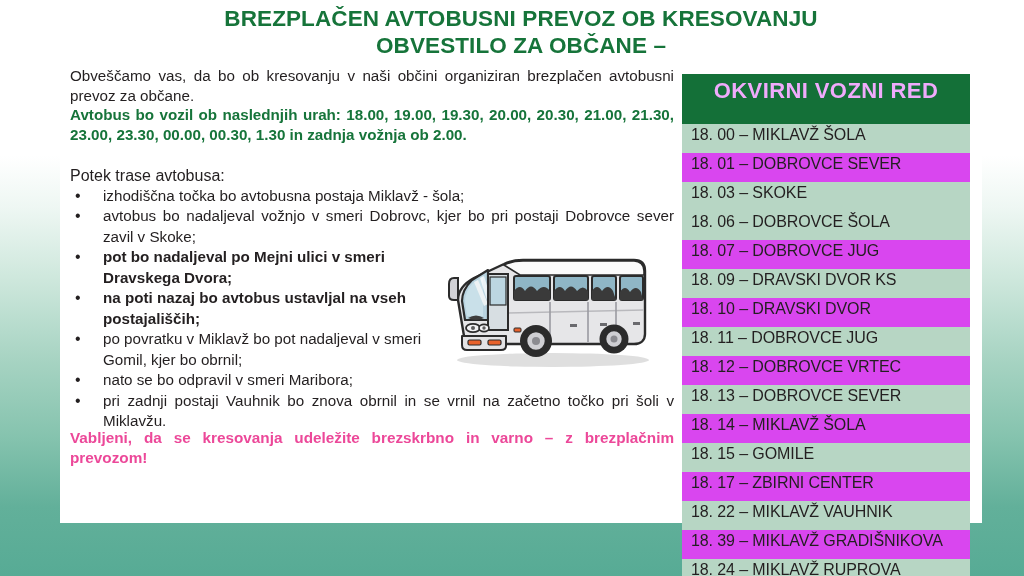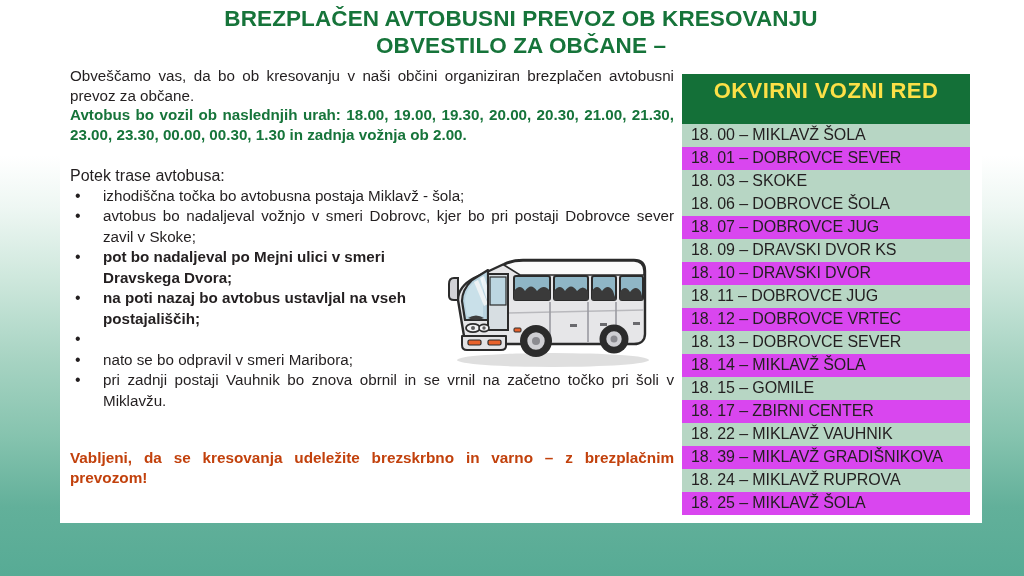--- a/index.html
+++ b/index.html
@@ -118,26 +118,26 @@
     flex: 1 1 auto;
     text-align: justify;
     color: #231f20;
   }
   ul#route-list li.bold .li-text { font-weight: bold; }
   ul#route-list li.narrow .li-text { max-width: 355px; text-align: left; }
 
   #closing {
     position: absolute;
     left: 70px;
-    top: 448px;
+    top: 428px;
     width: 604px;
     font-size: 15.3px;
     line-height: 20px;
     font-weight: bold;
-    color: #c2410c;
+    color: #ec4899;
     text-align: justify;
     z-index: 3;
   }
 
   
   #bus-illustration {
     position: absolute;
     left: 428px;
     top: 248px;
     width: 240px;
@@ -149,31 +149,31 @@
   
   #schedule {
     position: absolute;
     left: 682px;
     top: 74px;
     width: 288px;
     z-index: 3;
   }
   #schedule-header {
     background: #147038;
-    color: #fde047;
+    color: #f0abfc;
     font-weight: bold;
     font-size: 22px;
     letter-spacing: 0.4px;
     text-align: center;
     height: 50px;
     line-height: 33px;
     white-space: nowrap;
   }
   .sched-row {
-    height: 23px;
+    height: 29px;
     line-height: 22.8px;
     font-size: 16px;
     color: #231f20;
     padding-left: 9px;
     white-space: nowrap;
     letter-spacing: -0.1px;
     font-family: "Liberation Sans", sans-serif;
   }
   .sched-row.alt { background: #b7d6c4; }
   .sched-row.plain { background: #d946ef; }
@@ -206,20 +206,21 @@
       <li class="bold narrow">
         <span class="bullet">•</span>
         <span class="li-text">pot bo nadaljeval po Mejni ulici v smeri Dravskega Dvora;</span>
       </li>
       <li class="bold narrow">
         <span class="bullet">•</span>
         <span class="li-text">na poti nazaj bo avtobus ustavljal na vseh postajališčih;</span>
       </li>
       <li class="narrow">
         <span class="bullet">•</span>
+        <span class="li-text">po povratku v Miklavž bo pot nadaljeval v smeri Gomil, kjer bo obrnil;</span>
       </li>
       <li>
         <span class="bullet">•</span>
         <span class="li-text">nato se bo odpravil v smeri Maribora;</span>
       </li>
       <li>
         <span class="bullet">•</span>
         <span class="li-text"> pri zadnji postaji Vauhnik bo znova obrnil in se vrnil na začetno točko pri šoli v Miklavžu.</span>
       </li>
     </ul>

